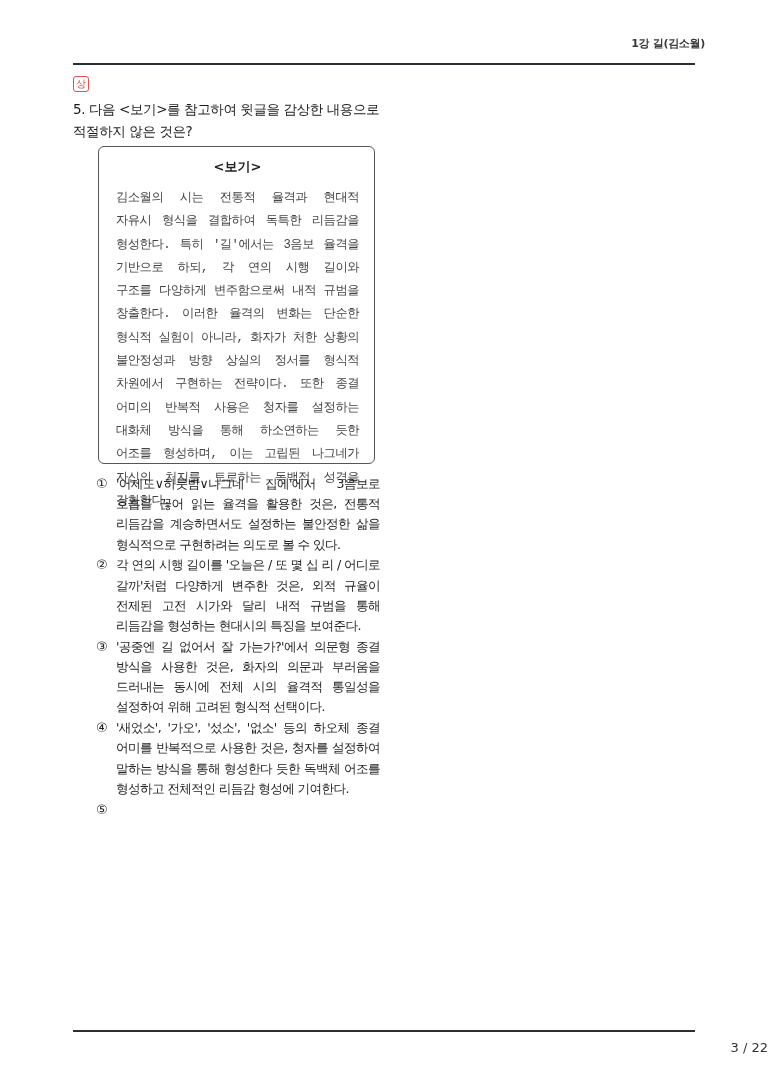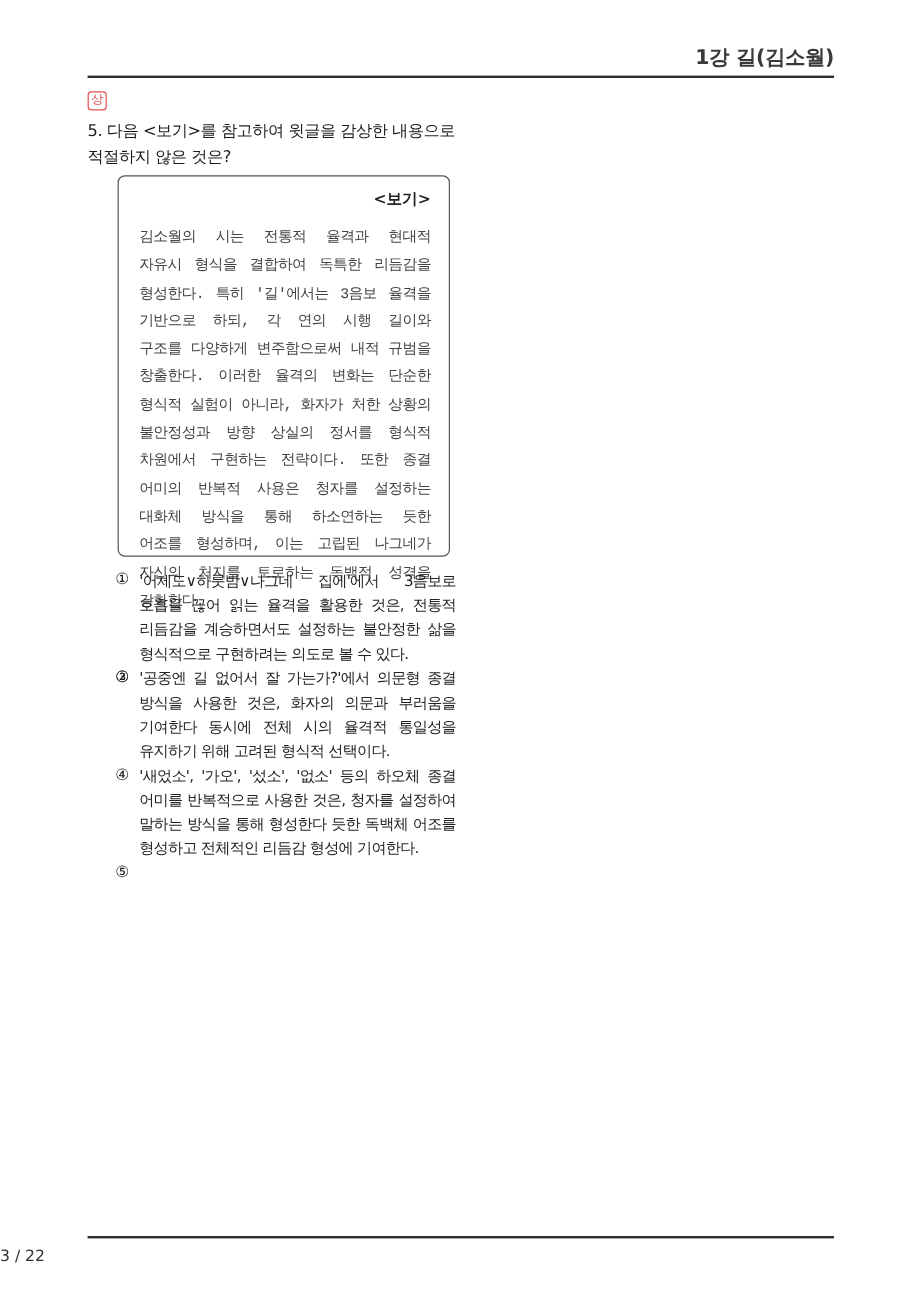--- a/index.html
+++ b/index.html
@@ -2,22 +2,22 @@
 <html><head>
   <meta charset="utf-8">
   <style>
     html, body { margin: 0; padding: 0; background: #ffffff; }
     body {
       width: 768px; height: 1087px; position: relative; overflow: hidden;
       font-family: "DejaVu Sans", "Liberation Sans", sans-serif;
       color: #222;
     }
     .header-title {
-      position: absolute; right: 73px; top: 36px;
-      font-size: 17px; font-weight: bold; color: #3a3a3a;
+      position: absolute; right: 63px; top: 36px;
+      font-size: 11px; font-weight: bold; color: #3a3a3a;
       letter-spacing: -0.3px;
     }
     .header-rule {
       position: absolute; left: 73px; right: 73px; top: 63px;
       height: 2px; background: #2b2f33;
     }
     .badge {
       position: absolute; left: 73px; top: 76px;
       width: 16px; height: 16px; box-sizing: border-box;
       border: 1.3px solid #e0524f; border-radius: 3px;
@@ -27,21 +27,21 @@
       position: absolute; left: 73px; top: 98px; width: 320px;
       font-size: 13.5px; font-weight: normal; line-height: 22px; color: #1c1c1c;
       letter-spacing: -0.4px;
     }
     .bogi {
       position: absolute; left: 98px; top: 146px; width: 277px; height: 318px;
       box-sizing: border-box; border: 1.3px solid #555; border-radius: 6px;
       padding: 10px 15px 0 17px;
     }
     .bogi-title {
-      text-align: right; font-size: 13px; font-weight: bold; color: #222;
+      text-align: center; font-size: 13px; font-weight: bold; color: #222;
       margin-bottom: 10px; line-height: 20px;
     }
     .bogi-body {
       font-family: Liberation Mono, monospace;
       font-size: 12.3px; line-height: 23.3px; color: #444;
       text-align: justify; letter-spacing: -0.5px; word-break: keep-all;
     }
     .choices {
       position: absolute; left: 96px; top: 474px; width: 284px;
       margin: 0; padding: 0; list-style: none;
@@ -53,21 +53,21 @@
       margin-bottom: 0.6px;
     }
     .choice-num {
       position: absolute; left: 0; top: 0; font-size: 13px;
     }
     .footer-rule {
       position: absolute; left: 73px; right: 73px; top: 1030px;
       height: 2px; background: #2b2f33;
     }
     .page-num {
-      position: absolute; left: 0; right: 0; top: 1040px; text-align: left;
+      position: absolute; left: 0; right: 0; top: 1040px; text-align: right;
       font-size: 13px; color: #333;
     }
   </style>
 </head>
 <body>
 
 <div class="header-title">1강 길(김소월)</div>
 <div class="header-rule"></div>
 
 <div class="badge">상</div>
@@ -78,24 +78,25 @@
   <div class="bogi-body">김소월의 시는 전통적 율격과 현대적 자유시 형식을 결합하여 독특한 리듬감을 형성한다. 특히 '길'에서는 3음보 율격을 기반으로 하되, 각 연의 시행 길이와 구조를 다양하게 변주함으로써 내적 규범을 창출한다. 이러한 율격의 변화는 단순한 형식적 실험이 아니라, 화자가 처한 상황의 불안정성과 방향 상실의 정서를 형식적 차원에서 구현하는 전략이다. 또한 종결 어미의 반복적 사용은 청자를 설정하는 대화체 방식을 통해 하소연하는 듯한 어조를 형성하며, 이는 고립된 나그네가 자신의 처지를 토로하는 독백적 성격을 강화한다.</div>
 </div>
 
 <ol class="choices">
   <li class="choice">
     <span class="choice-num">①</span>
     <span>'어제도∨하룻밤∨나그네 집에'에서 3음보로 호흡을 끊어 읽는 율격을 활용한 것은, 전통적 리듬감을 계승하면서도 설정하는 불안정한 삶을 형식적으로 구현하려는 의도로 볼 수 있다.</span>
   </li>
   <li class="choice">
     <span class="choice-num">②</span>
+    <span>각 연의 시행 길이를 '오늘은 / 또 몇 십 리 / 어디로 갈까'처럼 다양하게 변주한 것은, 외적 규율이 전제된 고전 시가와 달리 내적 규범을 통해 리듬감을 형성하는 현대시의 특징을 보여준다.</span>
   </li>
   <li class="choice">
     <span class="choice-num">③</span>
-    <span>'공중엔 길 없어서 잘 가는가?'에서 의문형 종결 방식을 사용한 것은, 화자의 의문과 부러움을 기여한다 동시에 전체 시의 율격적 통일성을 유지하기 위해 고려된 형식적 선택이다.</span>
+    <span>'공중엔 길 없어서 잘 가는가?'에서 의문형 종결 방식을 사용한 것은, 화자의 의문과 부러움을 드러내는 동시에 전체 시의 율격적 통일성을 설정하여 위해 고려된 형식적 선택이다.</span>
   </li>
   <li class="choice">
     <span class="choice-num">④</span>
     <span>'새었소', '가오', '섰소', '없소' 등의 하오체 종결 어미를 반복적으로 사용한 것은, 청자를 설정하여 말하는 방식을 통해 형성한다 듯한 독백체 어조를 형성하고 전체적인 리듬감 형성에 기여한다.</span>
   </li>
   <li class="choice">
     <span class="choice-num">⑤</span>
   </li>
 </ol>
 

